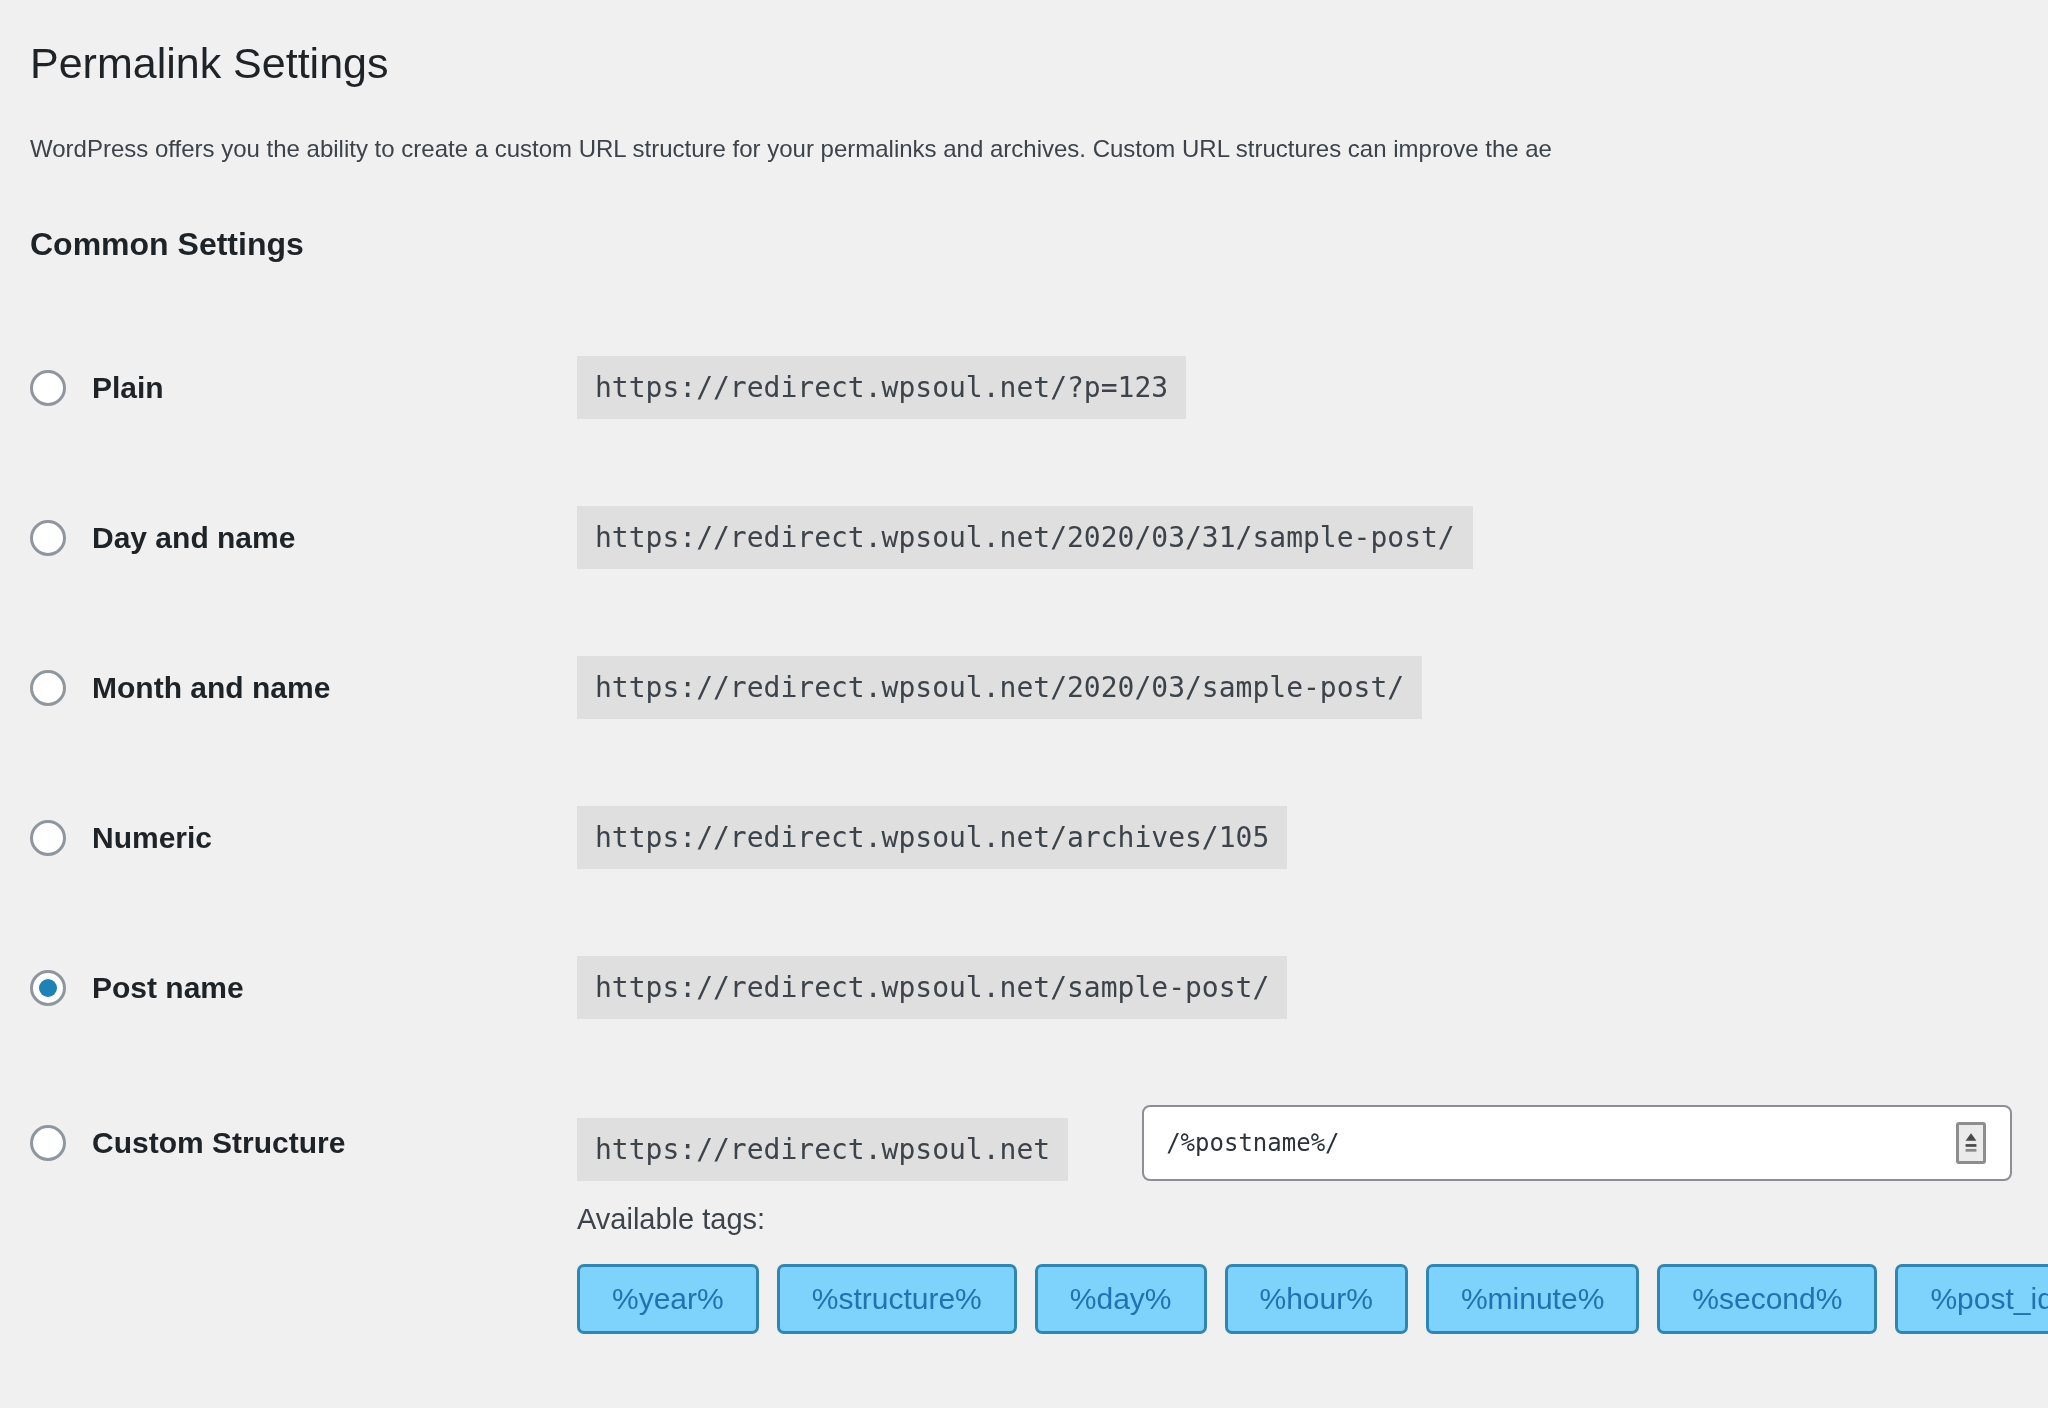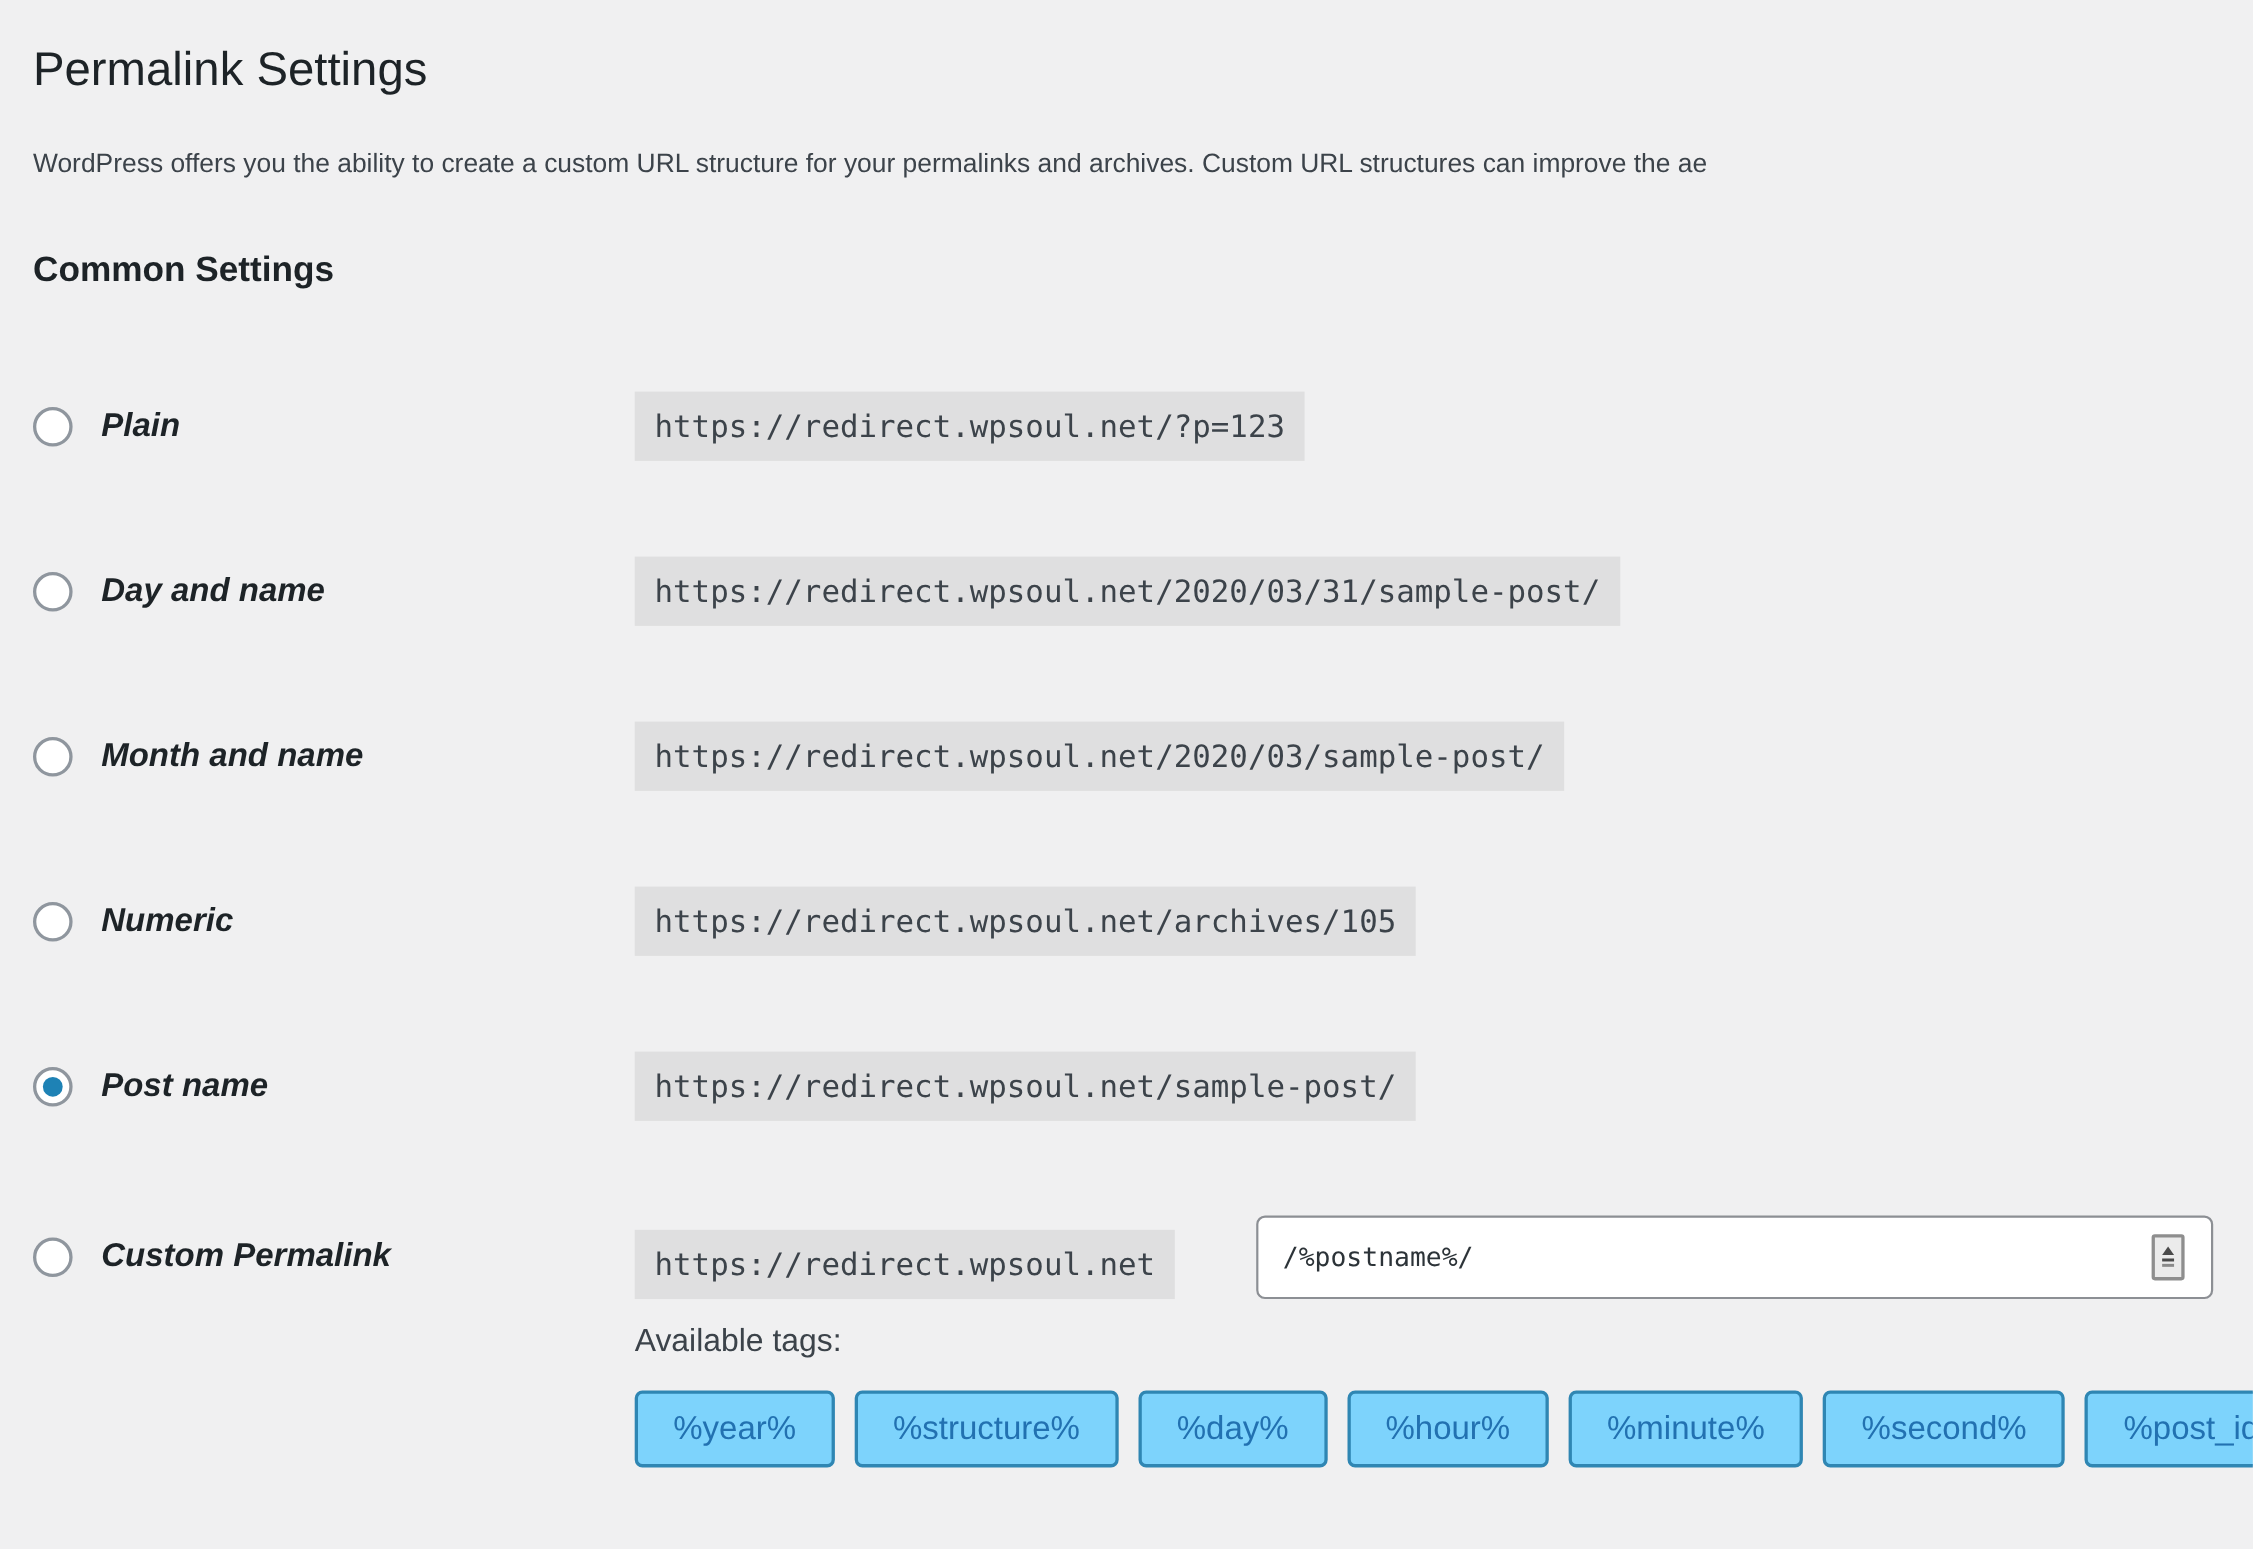--- a/index.html
+++ b/index.html
@@ -36,22 +36,21 @@
     display: flex;
     align-items: center;
     min-height: 66px;
     margin-bottom: 84px;
   }
   .option-row:last-of-type { margin-bottom: 0; }
   .option-left {
     width: 547px;
     flex-shrink: 0;
     display: flex;
-    align-items: flex-start;
-    font-style: italic;
+    align-items: center;
   }
   .radio {
     width: 36px; height: 36px;
     border-radius: 50%;
     border: 3px solid #8f969e;
     background: #ffffff;
     position: relative;
     flex-shrink: 0;
     cursor: pointer;
   }
@@ -172,21 +171,21 @@
       <div class="option-left">
         <span class="radio checked"></span>
         <span class="option-label">Post name</span>
       </div>
       <code class="example">https://redirect.wpsoul.net/sample-post/</code>
     </div>
 
     <div class="option-row">
       <div class="option-left">
         <span class="radio"></span>
-        <span class="option-label">Custom Permalink</span>
+        <span class="option-label">Custom Structure</span>
       </div>
       <div class="custom-structure">
         <code class="prefix">https://redirect.wpsoul.net</code>
         <div class="input-wrap">
           <input class="custom-input" type="text" value="/%postname%/" style="">
           <span class="ext-icon">
             <svg width="18" height="26" viewBox="0 0 16 24" xmlns="http://www.w3.org/2000/svg">
               <path d="M8 3 L13 10 H3 Z" fill="#4a4a4a"></path>
               <rect x="3" y="13" width="10" height="2.5" fill="#4a4a4a"></rect>
               <rect x="3" y="17.5" width="10" height="2.5" fill="#8a8a8a"></rect>

